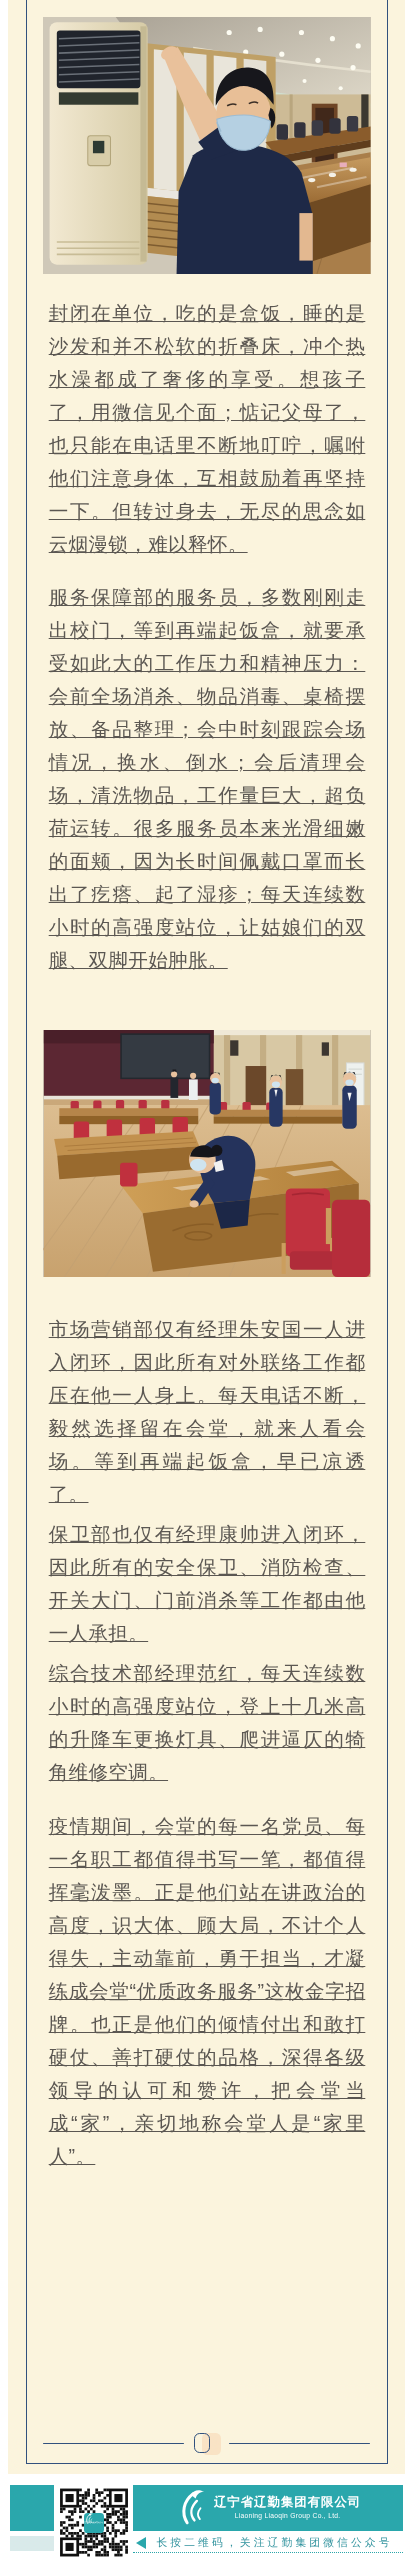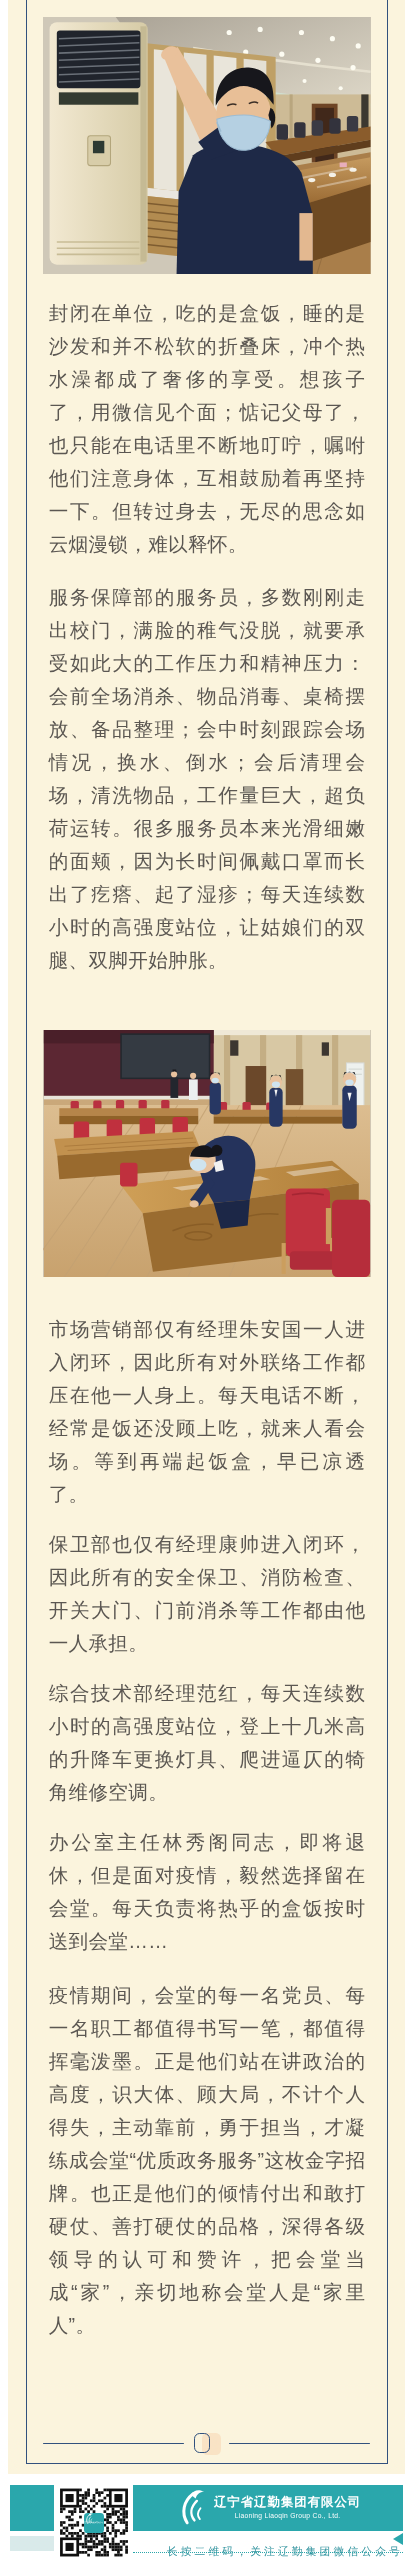--- a/index.html
+++ b/index.html
@@ -8,23 +8,23 @@
   .page{position:absolute;inset:0;}
   .panel{position:absolute;left:7.7px;top:0;width:397px;height:2474px;background:#fbf4dd;}
   .frame{position:absolute;left:26px;top:-4.1px;width:362px;height:2468px;
          box-sizing:border-box;border:1.5px solid #31517e;}
   .content{position:relative;padding:19.6px 15.5px 0 15.5px;}
   .photo{width:328px;display:block;background:#cfc8b8;}
   .photo svg{display:block;}
   .photo-1{margin:0 0 23px 0;}
   .photo-2{margin:53px 0 36px 0;}
   .article p{margin:20.6px 6.2px 0 6.2px;font-size:19.6px;line-height:33px;color:#5b5752;
-             text-align:justify;text-justify:inter-ideograph;letter-spacing:0.3px;}
+             text-align:justify;text-justify:inter-ideograph;letter-spacing:0.3px;text-decoration:underline;}
   .article p.first{margin-top:0;}
-  .article p.tight{margin-top:17px;}
+  .article p.tight{margin-top:7px;}
   
   .divider{position:absolute;left:43px;top:2434px;width:327px;height:19.6px;z-index:3;}
   .divider .line{position:absolute;top:8.8px;height:1.5px;background:#31517e;border-radius:1px;}
   .divider .line.l{left:0;width:141px;}
   .divider .line.r{right:0;width:141px;}
   .divider .glow{position:absolute;left:159px;top:-1px;width:18.5px;height:21.6px;
                  background:#f9e3c5;border-radius:5.2px;}
   .divider .capsule{position:absolute;left:151px;top:-1px;width:15.5px;height:19.6px;
                     box-sizing:border-box;border:1.8px solid #31517e;border-radius:5.7px;
                     background:transparent;}
@@ -37,21 +37,21 @@
            border-radius:3.6px;display:flex;flex-direction:column;align-items:center;justify-content:center;}
   .qr-logo svg{width:10.3px;height:11.3px;}
   .qr-logo .tiny{font-size:4.1px;line-height:3.1px;color:#ffffff;transform:scale(.42);white-space:nowrap;}
   .f-band{position:absolute;left:133px;top:2485px;width:270px;height:46px;background:#2aa7ac;
           display:flex;align-items:center;justify-content:center;}
   .f-band .phoenix{width:34px;height:38px;margin-right:5.2px;margin-top:-2.1px;flex:0 0 auto;}
   .f-band .names{display:flex;flex-direction:column;align-items:center;}
   .f-band .cn{color:#ffffff;font-size:12.4px;font-weight:bold;letter-spacing:1px;line-height:14.4px;}
   .f-band .en{color:#ffffff;font-size:6.7px;letter-spacing:0.3px;line-height:9.3px;margin-top:1.5px;}
   .f-caption-row{position:absolute;left:133px;top:2533px;width:270px;height:20.6px;
-                 display:flex;align-items:flex-end;flex-direction:column;}
+                 display:flex;align-items:center;}
   .f-tri{width:0;height:0;border-top:6.7px solid transparent;border-bottom:6.7px solid transparent;
          border-right:10.3px solid #2aa7ac;margin-left:3.1px;flex:0 0 auto;}
   .f-caption{flex:1;text-align:center;color:#33949f;font-size:10.8px;letter-spacing:3.1px;
              white-space:nowrap;}
   .f-dotted{position:absolute;left:133px;top:2552px;width:270px;height:0;
             border-bottom:1.5px dotted #2aa7ac;}
 </style>
 </head>
 <body>
 
@@ -195,21 +195,21 @@
           <path d="M334,172 C332,118 368,96 398,98 C434,100 448,126 446,170 C430,148 418,140 402,136 C376,128 350,144 334,172 Z" fill="#17171c"></path>
           <path d="M440,176 C452,182 452,206 442,216 L436,190 Z" fill="#17171c"></path>
           <path d="M336,198 C340,242 366,260 392,258 C418,256 438,234 440,202 C418,192 400,190 388,190 C368,190 352,193 336,198 Z" fill="#b5d0e2" stroke="#9dbcd2" stroke-width="2"></path>
           <line x1="336" y1="204" x2="344" y2="222" stroke="#9dbcd2" stroke-width="3"></line>
           <path d="M356,172 q10,-6 18,-2" stroke="#3a2e26" stroke-width="3" fill="none"></path>
           <path d="M398,168 q10,-6 18,-1" stroke="#3a2e26" stroke-width="3" fill="none"></path>
         </svg>
       </div>
 
       <p class="first">封闭在单位，吃的是盒饭，睡的是沙发和并不松软的折叠床，冲个热水澡都成了奢侈的享受。想孩子了，用微信见个面；惦记父母了，也只能在电话里不断地叮咛，嘱咐他们注意身体，互相鼓励着再坚持一下。但转过身去，无尽的思念如云烟漫锁，难以释怀。</p>
-      <p>服务保障部的服务员，多数刚刚走出校门，满脸的稚气没脱，就要承受如此大的工作压力和精神压力：会前全场消杀、物品消毒、桌椅摆放、备品整理；会中时刻跟踪会场情况，换水、倒水；会后清理会场，清洗物品，工作量巨大，超负荷运转。很多服务员本来光滑细嫩的面颊，因为长时间佩戴口罩而长出了疙瘩、起了湿疹；每天连续数小时的高强度站位，让姑娘们的双腿、双脚开始肿胀。</p>
+      <p>服务保障部的服务员，多数刚刚走出校门，等到再端起饭盒，就要承受如此大的工作压力和精神压力：会前全场消杀、物品消毒、桌椅摆放、备品整理；会中时刻跟踪会场情况，换水、倒水；会后清理会场，清洗物品，工作量巨大，超负荷运转。很多服务员本来光滑细嫩的面颊，因为长时间佩戴口罩而长出了疙瘩、起了湿疹；每天连续数小时的高强度站位，让姑娘们的双腿、双脚开始肿胀。</p>
 
       <div class="photo photo-2">
         <svg width="328" height="247" viewBox="0 0 634 480" xmlns="http://www.w3.org/2000/svg">
           <defs>
             <linearGradient id="flr" x1="0" y1="0" x2="0" y2="1">
               <stop offset="0" stop-color="#dcbd90"></stop>
                 <stop offset="1" stop-color="#c8a26e"></stop>
             </linearGradient>
             <linearGradient id="dsk" x1="0" y1="0" x2="1" y2="0">
               <stop offset="0" stop-color="#cf9f57"></stop>
@@ -335,24 +335,23 @@
             <path d="M482,320 q32,-6 62,0" stroke="#a52633" stroke-width="3" fill="none"></path>
             <rect x="462" y="414" width="8" height="60" fill="#cb9e5e"></rect>
             <rect x="556" y="404" width="8" height="60" fill="#cb9e5e"></rect>
             <rect x="478" y="430" width="92" height="36" rx="8" fill="#b02c3a"></rect>
             <rect x="560" y="330" width="74" height="150" rx="10" fill="#b62d3b"></rect>
             <rect x="548" y="346" width="10" height="70" fill="#cb9e5e"></rect>
           </g>
         </svg>
       </div>
 
-      <p>市场营销部仅有经理朱安国一人进入闭环，因此所有对外联络工作都压在他一人身上。每天电话不断，经常是饭还没顾上吃，就来人看会场。等到再端起饭盒，早已凉透了。</p>
+      <p>市场营销部仅有经理朱安国一人进入闭环，因此所有对外联络工作都压在他一人身上。每天电话不断，毅然选择留在会堂，就来人看会场。等到再端起饭盒，早已凉透了。</p>
       <p class="tight">保卫部也仅有经理康帅进入闭环，因此所有的安全保卫、消防检查、开关大门、门前消杀等工作都由他一人承担。</p>
       <p class="tight">综合技术部经理范红，每天连续数小时的高强度站位，登上十几米高的升降车更换灯具、爬进逼仄的犄角维修空调。</p>
-      <p class="tight">办公室主任林秀阁同志，即将退休，但是面对疫情，毅然选择留在会堂。每天负责将热乎的盒饭按时送到会堂……</p>
       <p>疫情期间，会堂的每一名党员、每一名职工都值得书写一笔，都值得挥毫泼墨。正是他们站在讲政治的高度，识大体、顾大局，不计个人得失，主动靠前，勇于担当，才凝练成会堂“优质政务服务”这枚金字招牌。也正是他们的倾情付出和敢打硬仗、善打硬仗的品格，深得各级领导的认可和赞许，把会堂当成“家”，亲切地称会堂人是“家里人”。</p>
     </div>
   </div>
 
   <div class="divider">
     <div class="line l"></div>
     <div class="glow"></div>
     <div class="capsule"></div>
     <div class="line r"></div>
   </div>

